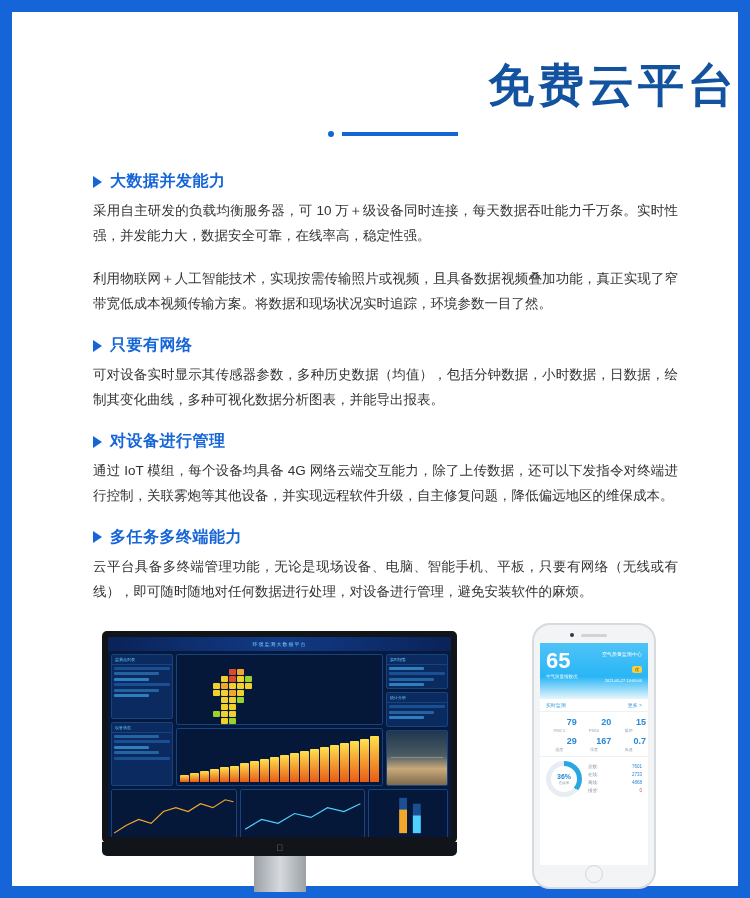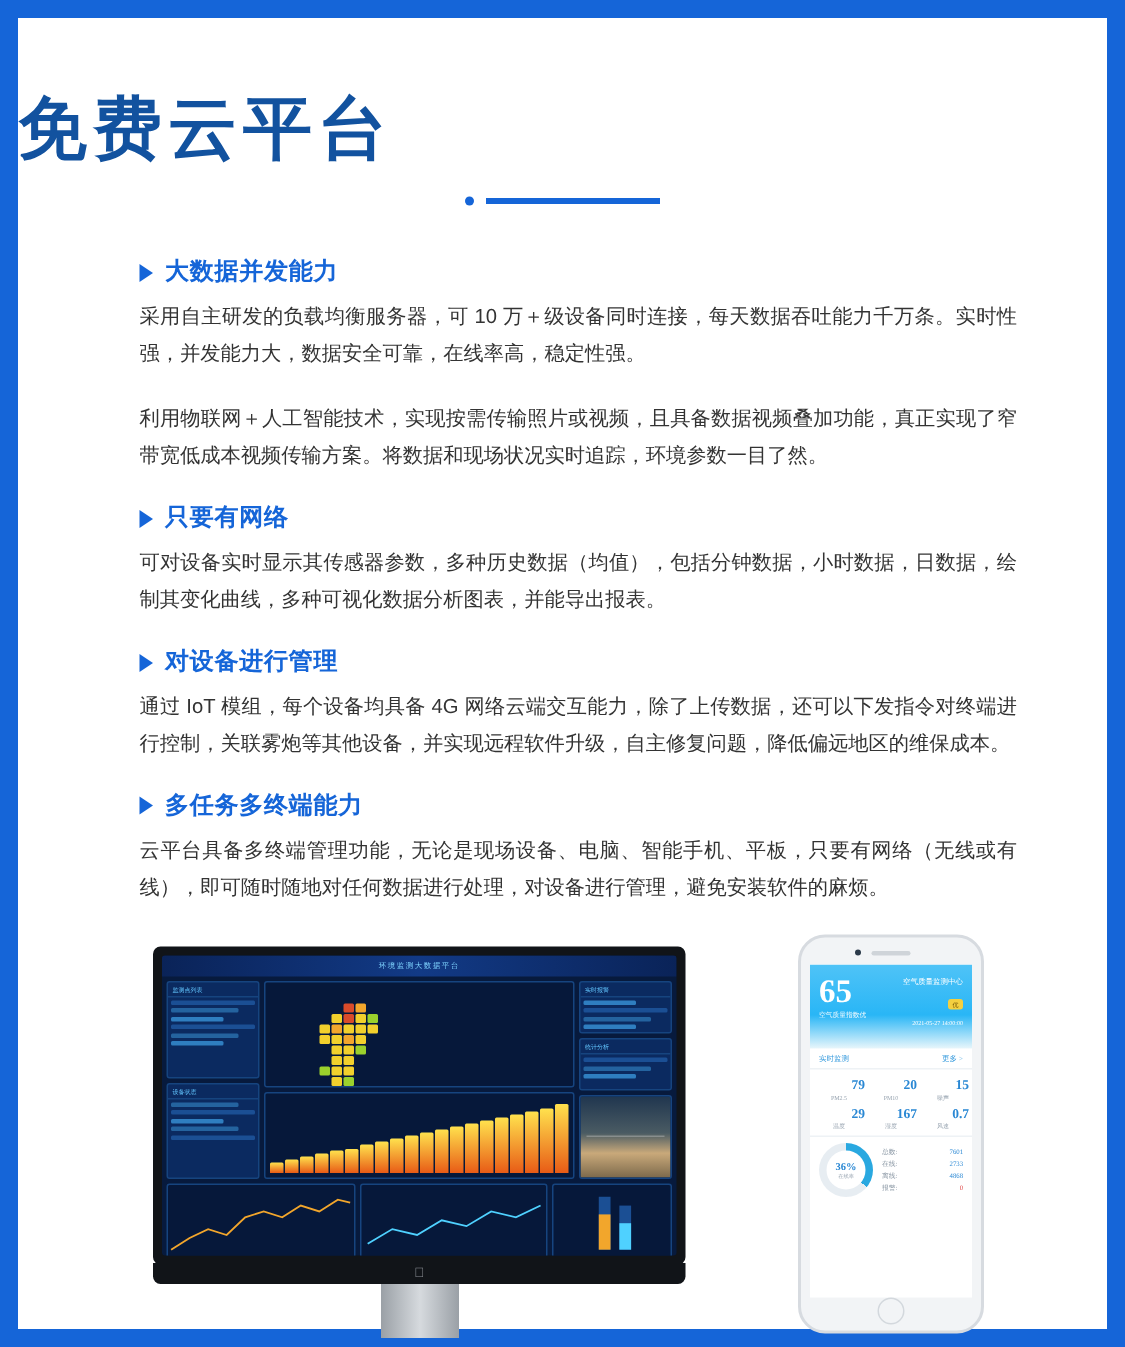--- a/index.html
+++ b/index.html
@@ -24,22 +24,23 @@
   .inner {
     position: relative;
     width: 100%;
     height: 100%;
     background: #ffffff;
     box-sizing: border-box;
   }
 
   
   .title-wrap {
-    text-align: left;
+    text-align: right;
     padding-top: 46px;
+    margin-left: 36px;
   }
   .main-title {
     font-size: 46px;
     font-weight: bold;
     color: #12529f;
     letter-spacing: 4px;
     line-height: 1.2;
     margin: 0;
   }
   .title-rule {
@@ -302,21 +303,20 @@
     height: 16px;
     border: 1px solid #d3d8dd;
     border-radius: 50%;
   }
   .phone-screen {
     width: 100%;
     height: 100%;
     background: #ffffff;
     overflow: hidden;
     position: relative;
-    font-family: Liberation Serif, serif;
   }
   .ph-head {
     height: 56px;
     background: linear-gradient(180deg, #4fc3f7, #29b6f6 60%, #e8f6fb 100%);
     position: relative;
     padding: 5px 6px;
     box-sizing: border-box;
     color: #ffffff;
   }
   .ph-aqi {

